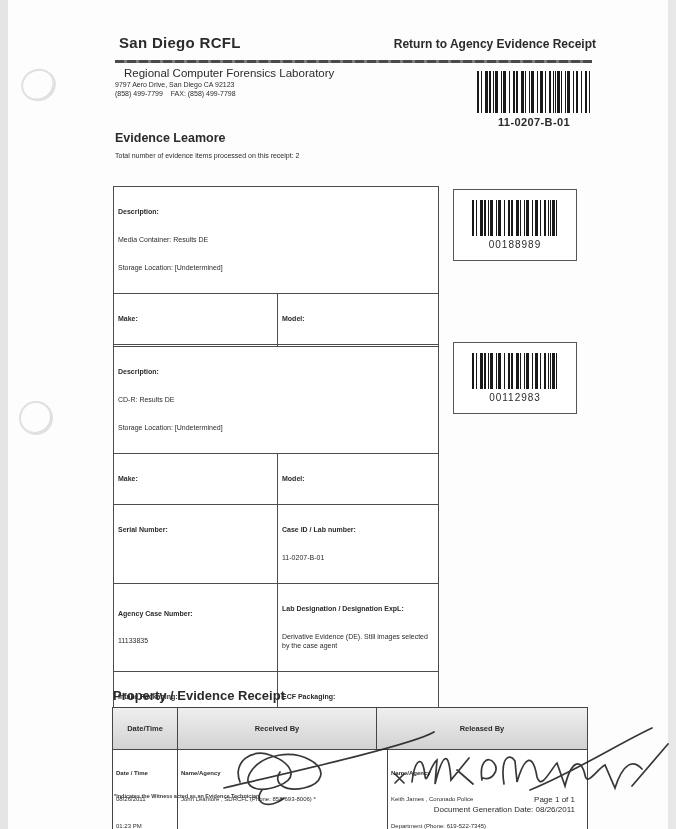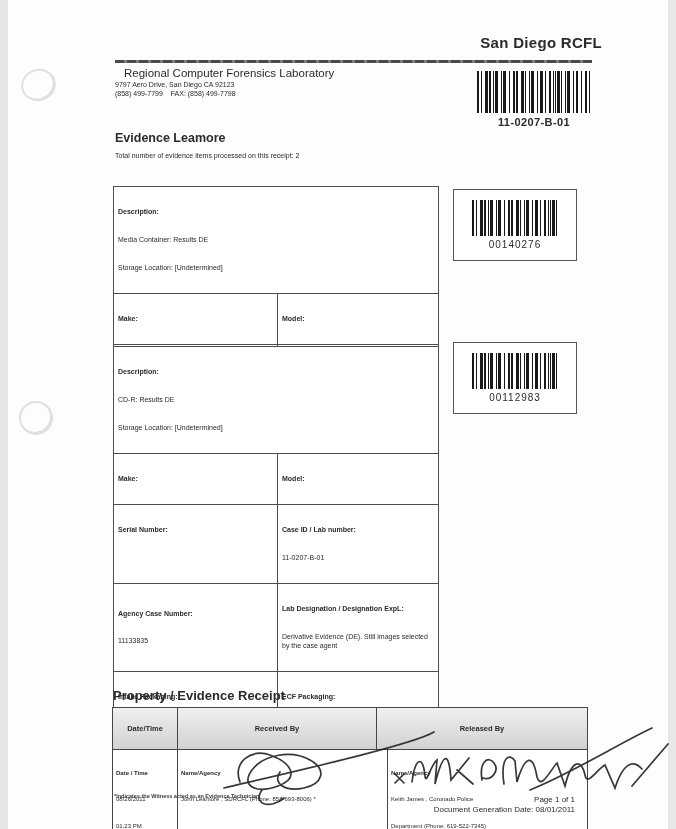--- a/index.html
+++ b/index.html
@@ -7,22 +7,22 @@
          font-family:"Liberation Sans", sans-serif;color:#2b2b2b;}
   .edge{position:absolute;top:0;bottom:0;width:8px;background:#e5e5e5;}
   .edge.left{left:0;}
   .edge.right{right:0;background:#e7e7e7;}
   .ring{position:absolute;border-radius:50%;border:2px solid #e0e0e0;
         box-shadow:-1px -1px 0 #d9d9d9 inset;}
   #ring1{left:21px;top:69px;width:31px;height:28px;transform:rotate(-18deg);}
   #ring2{left:19px;top:401px;width:30px;height:30px;}
 
   
-  .hdr-row{position:absolute;left:125px;top:34px;width:477px;display:flex;
-           justify-content:space-between;align-items:flex-end;flex-direction:column;}
+  .hdr-row{position:absolute;left:119px;top:34px;width:477px;display:flex;
+           justify-content:space-between;align-items:flex-end;}
   .org-short{font-size:15px;font-weight:bold;letter-spacing:.3px;}
   .doc-title{font-size:12px;font-weight:bold;}
   .hdr-rule{position:absolute;left:115px;top:60px;width:477px;height:3px;
             background:repeating-linear-gradient(90deg,#4a4a4a 0 9px,#7d7d7d 9px 12px);}
   .org-block{position:absolute;left:115px;top:67px;}
   .org-full{font-size:11.5px;margin-left:9px;}
   .org-addr,.org-phone{font-size:7px;margin-top:2px;white-space:pre-wrap;}
 
   .hdr-barcode{position:absolute;left:477px;top:71px;width:114px;}
   .bars{height:42px;background-color:#fff;background-image:
@@ -81,20 +81,21 @@
 <body>
 
 <div class="sheet">
   <div class="edge left"></div>
   <div class="edge right"></div>
   <div class="ring" id="ring1"></div>
   <div class="ring" id="ring2"></div>
 
   <div class="hdr-row">
     <span class="org-short">San Diego RCFL</span>
+    <span class="doc-title">Return to Agency Evidence Receipt</span>
   </div>
   <div class="hdr-rule"></div>
   <div class="org-block">
     <div class="org-full">Regional Computer Forensics Laboratory</div>
     <div class="org-addr">9797 Aero Drive, San Diego CA 92123</div>
     <div class="org-phone">(858) 499-7799    FAX: (858) 499-7798</div>
   </div>
   <div class="hdr-barcode">
     <div class="bars"></div>
     <div class="hdr-bc-label">11-0207-B-01</div>
@@ -154,21 +155,21 @@
         <span class="eval">[No damage recorded]</span>
       </div>
       <div class="ecell r h21 mid">
         <span class="elabel">Tracking Number:</span>
       </div>
     </div>
   </div>
 
   <div class="bc-box" id="bcbox1">
     <div class="bars bc-bars"></div>
-    <div class="bc-num">00140276</div>
+    <div class="bc-num">00188989</div>
   </div>
 
   <div class="etable" id="etable2">
     <div class="erow">
       <div class="ecell r h31">
         <span class="elabel">Description:</span>
         <span class="eval">CD-R: Results DE</span>
         <span class="eval">Storage Location: [Undetermined]</span>
       </div>
     </div>
@@ -271,15 +272,15 @@
       <path d="M300,82 C303,58 311,54 313,76 C314,86 319,64 325,60 L323,84 C331,52 337,50 339,80 L357,58 M345,70 L361,84"></path>
       <path d="M370,80 C367,62 376,55 382,63 C388,71 379,81 371,78 M392,84 C388,58 397,52 403,61 L405,82 C413,55 421,53 425,77 C429,91 439,69 445,63 L453,86 C459,61 469,57 473,75 C475,87 485,69 493,65 L503,88 C511,63 521,59 530,69"></path>
       <path d="M418,90 C462,72 506,44 540,28"></path>
       <path d="M520,86 L556,44"></path>
     </g>
   </svg>
 
   <div class="footnote">*Indicates the Witness acted as an Evidence Technician.</div>
   <div class="footer-right">
     <div>Page 1 of 1</div>
-    <div>Document Generation Date: 08/01/2011</div>
+    <div>Document Generation Date: 08/26/2011</div>
   </div>
 </div>
 
 </body></html>

